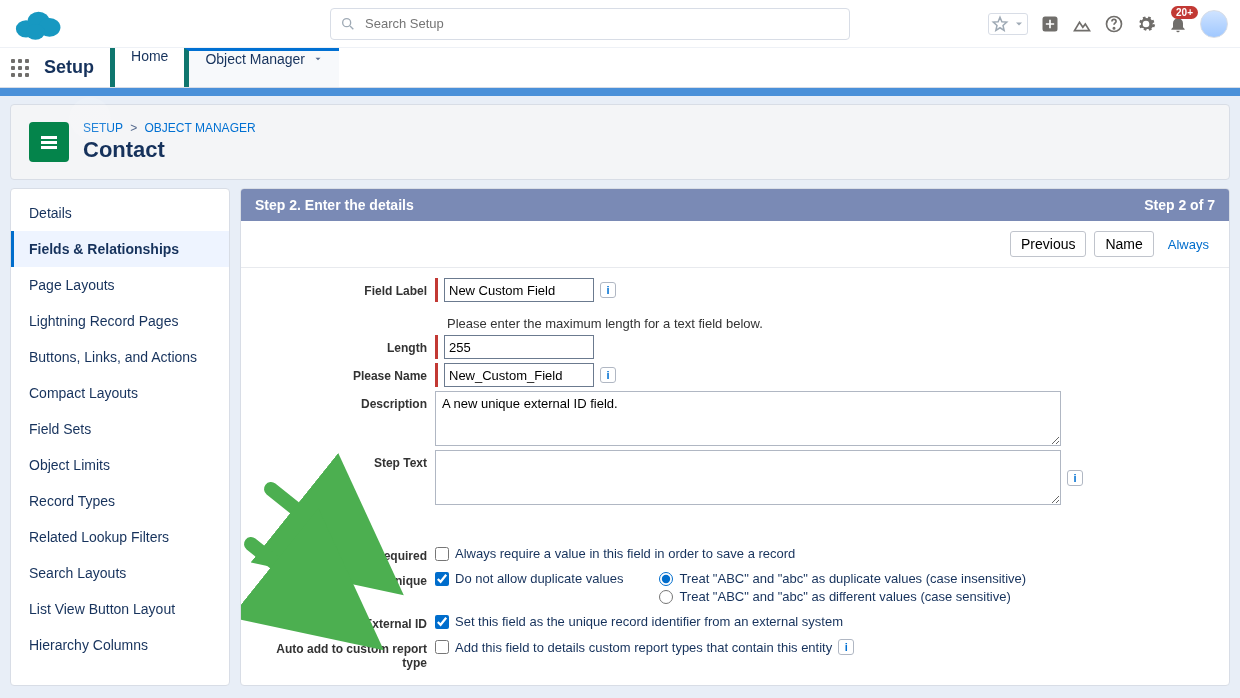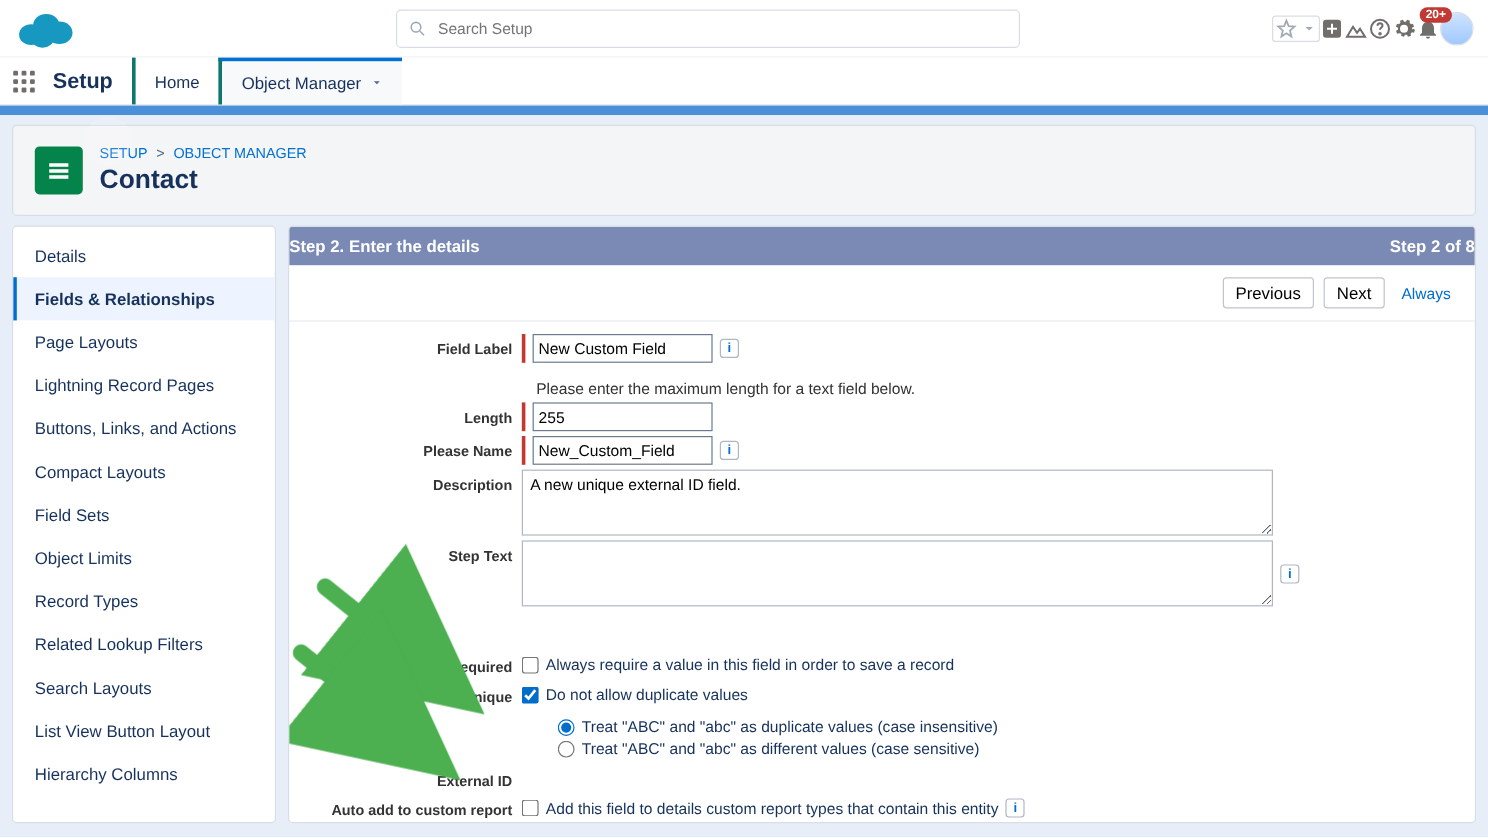--- a/index.html
+++ b/index.html
@@ -4,35 +4,35 @@
 <style>
   * { box-sizing: border-box; margin: 0; padding: 0; }
   body { font-family: -apple-system, BlinkMacSystemFont, "Segoe UI", Arial, sans-serif; font-size: 13px; color: #16325c; background:#fff; width:1240px; height:698px; overflow:hidden; }
 
   
   .global-header { height:48px; display:flex; align-items:center; padding:0 12px; border-bottom:1px solid #eef1f6; }
   .cloud-logo { width:50px; height:34px; margin-right:8px; color:#1798c1; }
   .search-wrap { flex:0 0 520px; margin-left:260px; position:relative; }
   .search-input { width:100%; height:32px; border:1px solid #d8dde6; border-radius:4px; padding:0 10px 0 34px; font-size:13px; color:#c2410c; background:#fff; }
   .search-icon { position:absolute; left:10px; top:8px; width:16px; height:16px; color:#9faab5; }
-  .header-icons { margin-left:auto; display:flex; align-items:center; }
+  .header-icons { margin-left:auto; display:flex; align-items:center; gap:12px; }
   .hicon { width:20px; height:20px; color:#706e6b; display:inline-flex; align-items:center; justify-content:center; }
   .favorites-wrap { display:flex; align-items:center; border:1px solid #d8dde6; border-radius:3px; height:22px; }
   .favorites-wrap .hicon { width:18px; height:18px; margin:0 2px; }
   .bell-wrap { position:relative; }
   .badge { position:absolute; top:-8px; right:-10px; background:#c23934; color:#fff; font-size:10px; font-weight:600; border-radius:10px; padding:1px 5px; }
   .avatar { width:28px; height:28px; border-radius:50%; background:linear-gradient(#cfe3ff,#a0c8ff); border:1px solid #d8dde6; }
 
   
   .context-bar { height:40px; display:flex; align-items:stretch; border-bottom:1px solid #d8dde6; background:#fff; }
   .waffle { width:40px; display:flex; align-items:center; justify-content:center; }
   .waffle-grid { display:grid; grid-template-columns:repeat(3,4px); grid-gap:3px; }
   .waffle-grid span { width:4px; height:4px; background:#706e6b; border-radius:1px; }
   .app-name { display:flex; align-items:center; font-size:18px; font-weight:600; padding:0 16px 0 4px; }
-  .ctx-tab { display:flex; align-items:center; padding:0 16px; font-size:14px; color:#16325c; border-left:3px solid #0f766e; cursor:pointer; }
+  .ctx-tab { display:flex; align-items:flex-start; padding:0 16px; font-size:14px; color:#16325c; border-left:5px solid #0f766e; cursor:pointer; }
   .ctx-tab.active { border-top:3px solid #0070d2; background:#f7f9fb; }
   .ctx-tab .caret { margin-left:8px; }
 
   
   .ribbon { background:linear-gradient(#4a90d9,#4a90d9); height:8px; }
   .page-wrap { background:#e8eef7; padding:8px 10px 10px; position:relative; height:602px; }
   .page-wrap::before { content:""; position:absolute; inset:0; background:
     radial-gradient(circle at 90px 22px, rgba(255,255,255,0.15) 20px, transparent 21px),
     radial-gradient(circle at 1180px 170px, rgba(255,255,255,0.12) 30px, transparent 31px);
     pointer-events:none; }
@@ -47,21 +47,21 @@
 
   
   .content-row { display:flex; gap:10px; height:calc(100% - 86px); }
   .sidebar { width:220px; background:#fff; border:1px solid #d8dde6; border-radius:4px; overflow-y:auto; padding:6px 0; }
   .side-item { padding:10px 18px; font-size:14px; color:#16325c; cursor:pointer; }
   .side-item.active { background:#eef4ff; border-left:3px solid #006dcc; font-weight:700; padding-left:15px; }
 
   .main-panel { flex:1; background:#fff; border:1px solid #d8dde6; border-radius:4px; display:flex; flex-direction:column; overflow:hidden; position:relative; }
 
   
-  .step-banner { background:#7a8ab5; color:#fff; font-weight:600; font-size:14px; height:32px; display:flex; align-items:center; padding:0 0; justify-content:space-between; }
+  .step-banner { background:#7a8ab5; color:#fff; font-weight:600; font-size:14px; height:32px; display:flex; align-items:center; padding:0 14px; justify-content:space-between; }
 
   
   .action-row { display:flex; justify-content:flex-end; gap:8px; padding:10px 14px; border-bottom:1px solid #e8eaee; }
   .btn { border:1px solid #c0c4cc; background:#fff; border-radius:3px; padding:4px 10px; font-size:14px; cursor:pointer; }
   .link-btn { color:#006dcc; background:none; border:none; font-size:13px; cursor:pointer; padding:4px 6px; }
 
   
   .form-scroll { flex:1; overflow-y:auto; padding:6px 14px 80px; }
   .form-row { display:flex; align-items:flex-start; margin:4px 0; }
   .form-label { width:180px; text-align:right; padding:6px 8px 0 0; font-size:12px; color:#333; font-weight:600; }
@@ -211,26 +211,26 @@
         <div class="side-item">Record Types</div>
         <div class="side-item">Related Lookup Filters</div>
         <div class="side-item">Search Layouts</div>
         <div class="side-item">List View Button Layout</div>
         <div class="side-item">Hierarchy Columns</div>
       </div>
 
     <div class="main-panel">
       <div class="step-banner">
         <span>Step 2. Enter the details</span>
-        <span>Step 2 of 8</span>
+        <span>Step 2 of 7</span>
       </div>
 
       <div class="action-row">
         <button class="btn">Previous</button>
-        <button class="btn">Next</button>
+        <button class="btn">Name</button>
         <button class="link-btn">Always</button>
       </div>
 
       <div class="form-scroll">
 
         <div class="form-row">
           <div class="form-label">Field Label</div>
           <div class="form-field">
             <span class="req-bar"></span>
             <input class="text-sm" value="New Custom Field" style="">
@@ -279,40 +279,46 @@
           <div class="form-field">
             <label class="check-line">
               <input type="checkbox" style="">
               <span>Always require a value in this field in order to save a record</span>
             </label>
           </div>
         </div>
 
         <div class="form-row">
           <div class="form-label">Unique</div>
-          <div class="form-field" style="flex-direction:column;align-items:flex-start">
+          <div class="form-field" style="flex-direction:row;align-items:flex-start">
             <label class="check-line">
               <input type="checkbox" checked="" style="">
               <span>Do not allow duplicate values</span>
             </label>
             <div class="radio-sub">
               <label class="check-line">
                 <input type="radio" name="case" checked="" style="">
                 <span>Treat "ABC" and "abc" as duplicate values (case insensitive)</span>
               </label>
               <label class="check-line">
                 <input type="radio" name="case" style="">
                 <span>Treat "ABC" and "abc" as different values (case sensitive)</span>
               </label>
             </div>
           </div>
         </div>
 
         <div class="form-row">
           <div class="form-label">External ID</div>
+          <div class="form-field">
+            <label class="check-line">
+              <input type="checkbox" checked="" style="">
+              <span>Set this field as the unique record identifier from an external system</span>
+            </label>
+          </div>
         </div>
 
         <div class="form-row">
           <div class="form-label" style="line-height:1.2">Auto add to custom report type</div>
           <div class="form-field">
             <label class="check-line">
               <input type="checkbox" style="">
               <span>Add this field to details custom report types that contain this entity</span>
               <span class="info-icon">i</span>
             </label>

